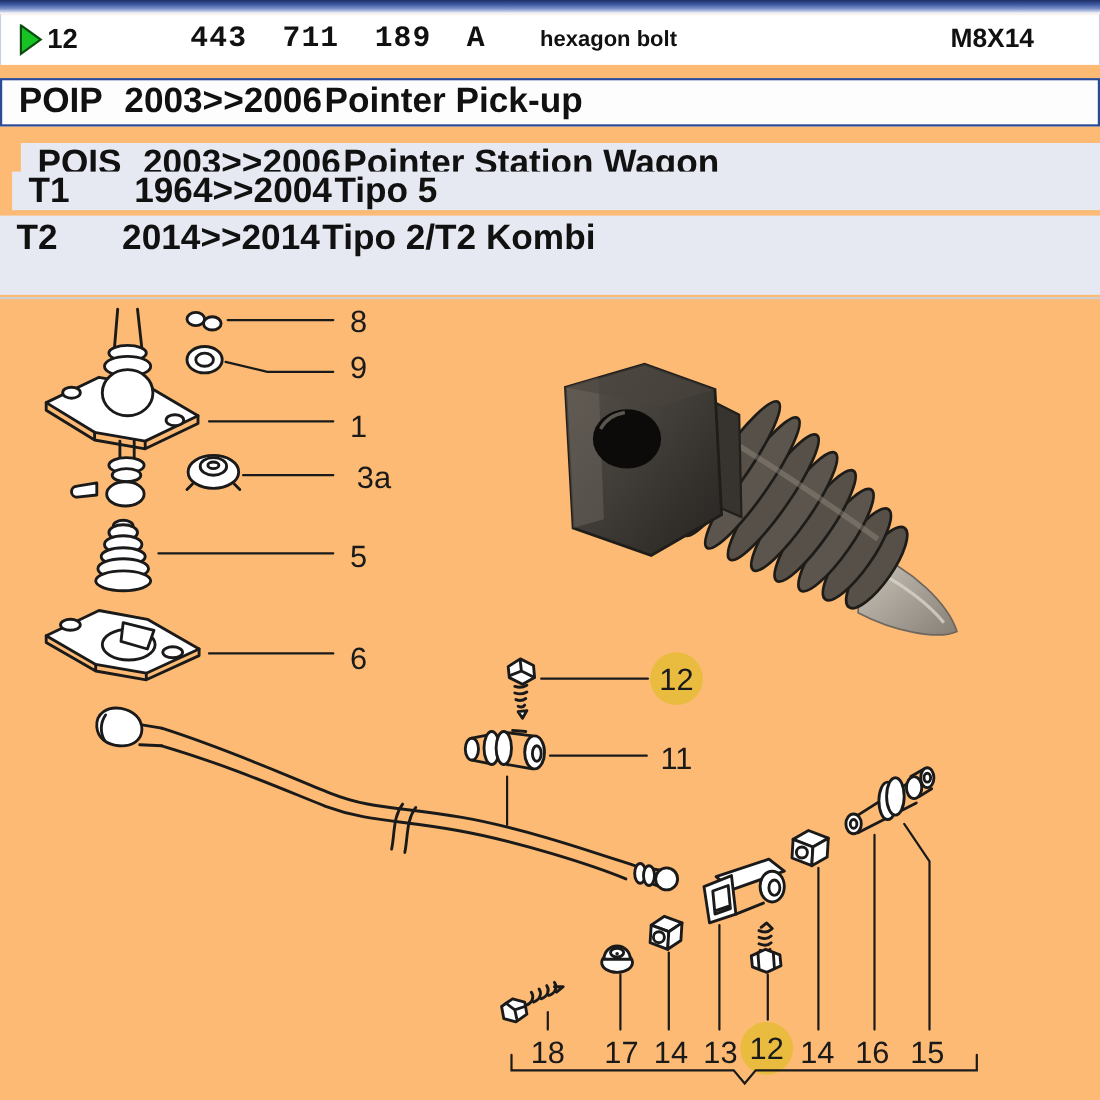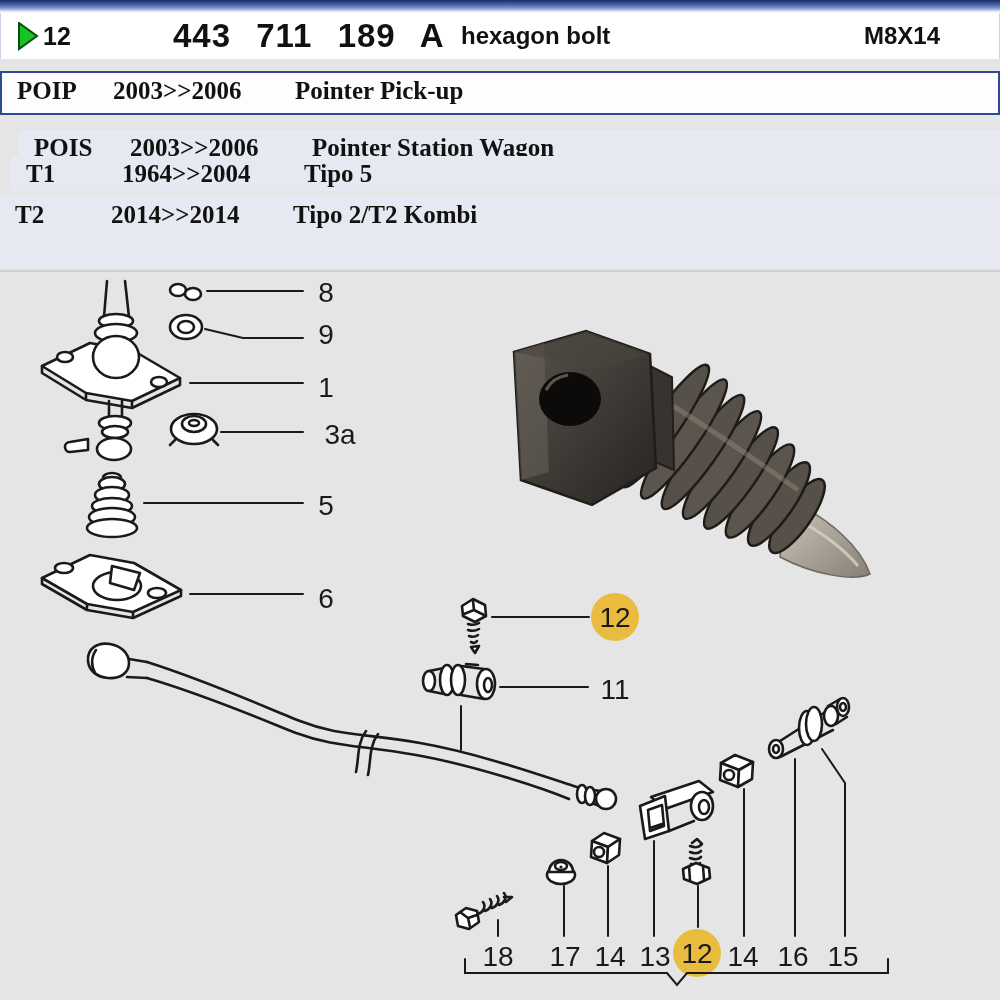--- a/index.html
+++ b/index.html
@@ -1,32 +1,32 @@
 <!DOCTYPE html>
 <html><head>
 <meta charset="utf-8">
 <style>
   html,body{margin:0;padding:0;background:#fff;}
-  .stage{position:relative;width:1000px;height:1000px;background:#e5e5e5;overflow:hidden;
+  .stage{position:relative;width:1000px;height:1000px;background:#fdba74;overflow:hidden;
          font-family:"Liberation Sans",sans-serif;color:#111;}
   
   .topbar{position:absolute;left:0;top:0;width:1000px;height:13px;
           background:linear-gradient(180deg,#1d2f66 0%,#3d57a0 30%,#7d93c9 62%,#e8ecf6 90%,#ffffff 100%);}
   
   .part-row{position:absolute;left:0;top:13px;width:998px;height:46px;background:#fff;
             border-left:1px solid #c7d0e4;border-right:1px solid #c7d0e4;}
   .part-row span{position:absolute;top:0;line-height:46px;font-weight:bold;white-space:pre;}
   .pr-pos{left:42px;font-size:25px;}
-  .pr-num{left:172px;font-size:33px;font-family:Liberation Sans, sans-serif;word-spacing:15px;letter-spacing:1px;}
-  .pr-name{left:460px;font-size:24px;}
+  .pr-num{left:172px;font-size:27px;font-family:Liberation Mono, monospace;word-spacing:15px;letter-spacing:1px;}
+  .pr-name{left:490px;font-size:20px;}
   .pr-dim{left:863px;font-size:24px;text-align:right;}
   .arrow{position:absolute;left:16px;top:9px;}
   
   .mrow{position:absolute;left:0;width:1000px;background:#e7e9f2;}
-  .mrow span{position:absolute;font-weight:bold;font-size:25px;white-space:pre;font-family:Liberation Serif, serif;}
+  .mrow span{position:absolute;font-weight:bold;font-size:32px;white-space:pre;}
   .m-code{left:15px;}
   .m-years{left:111px;}
   .m-name{left:293px;}
   .row-poip{top:71px;height:40px;background:#fdfdfe;border:2px solid #2c4a96;width:996px;}
   .row-poip span{line-height:36px;}
   .row-pois{top:130px;height:35px;margin-left:19px;}
   .row-pois span{line-height:35px;}
   .row-t1{top:156px;height:35px;margin-left:11px;}
   .row-t1 span{line-height:35px;}
   .row-t2{top:196px;height:72px;}

